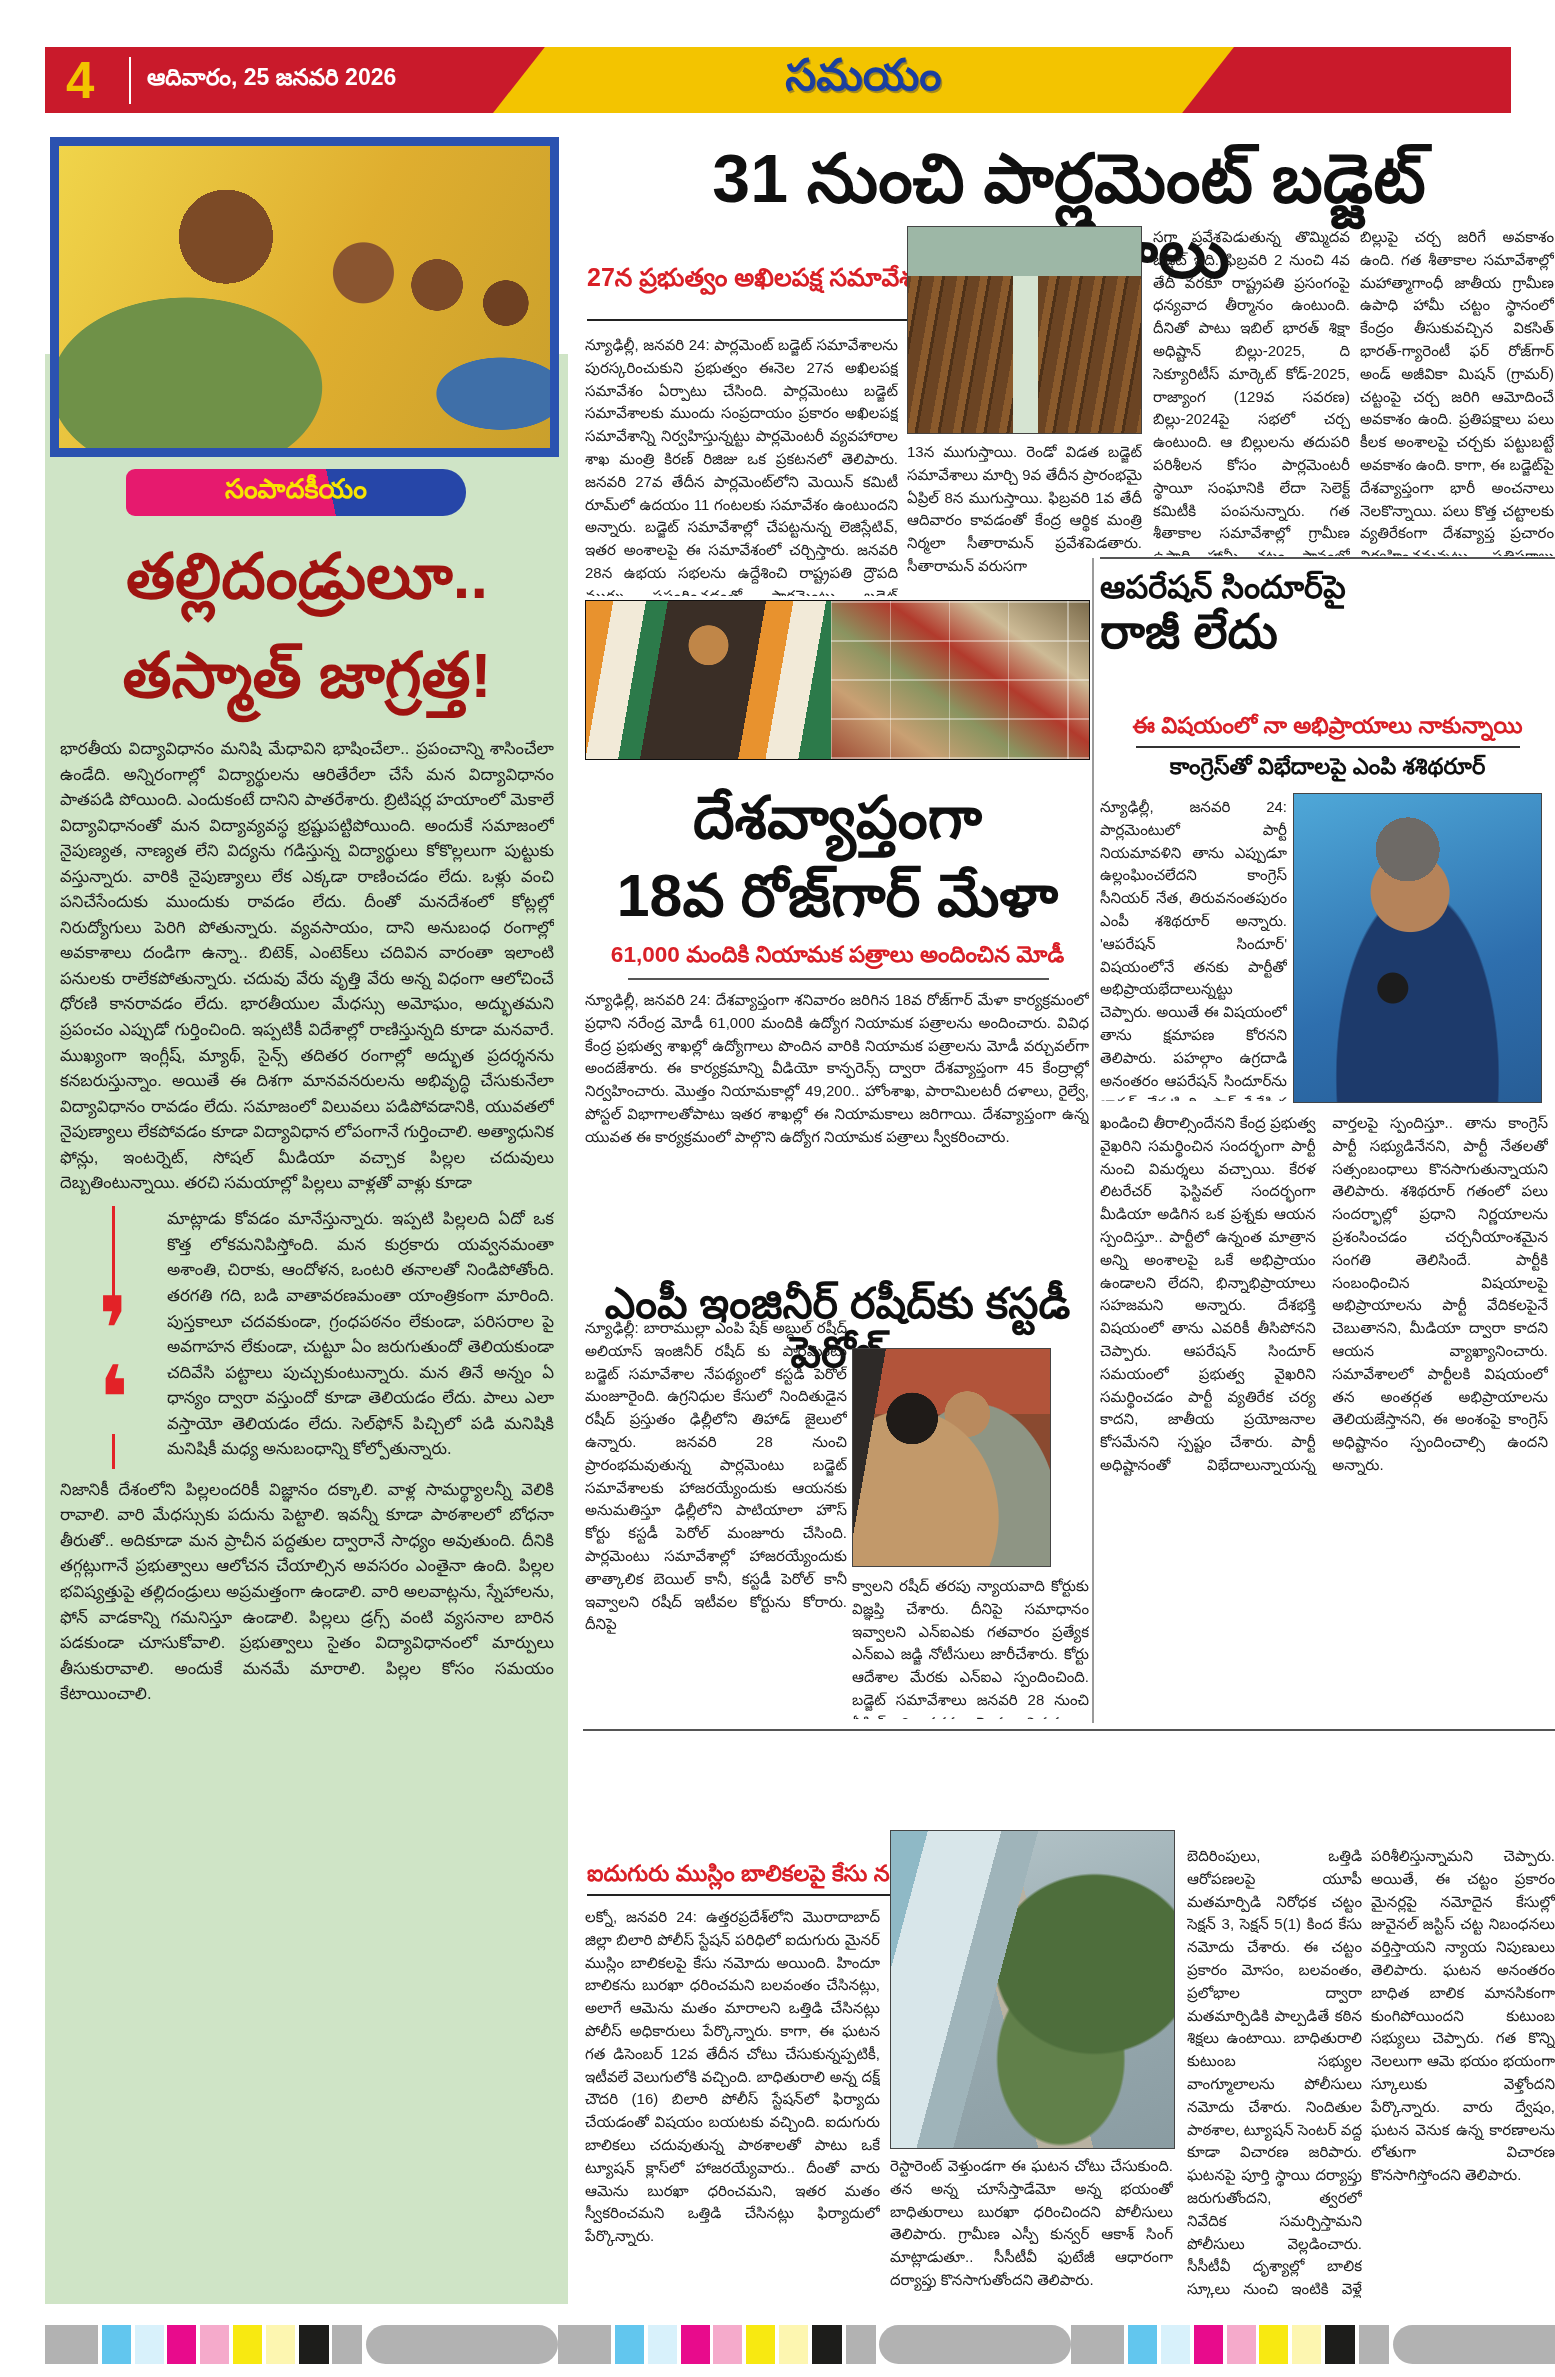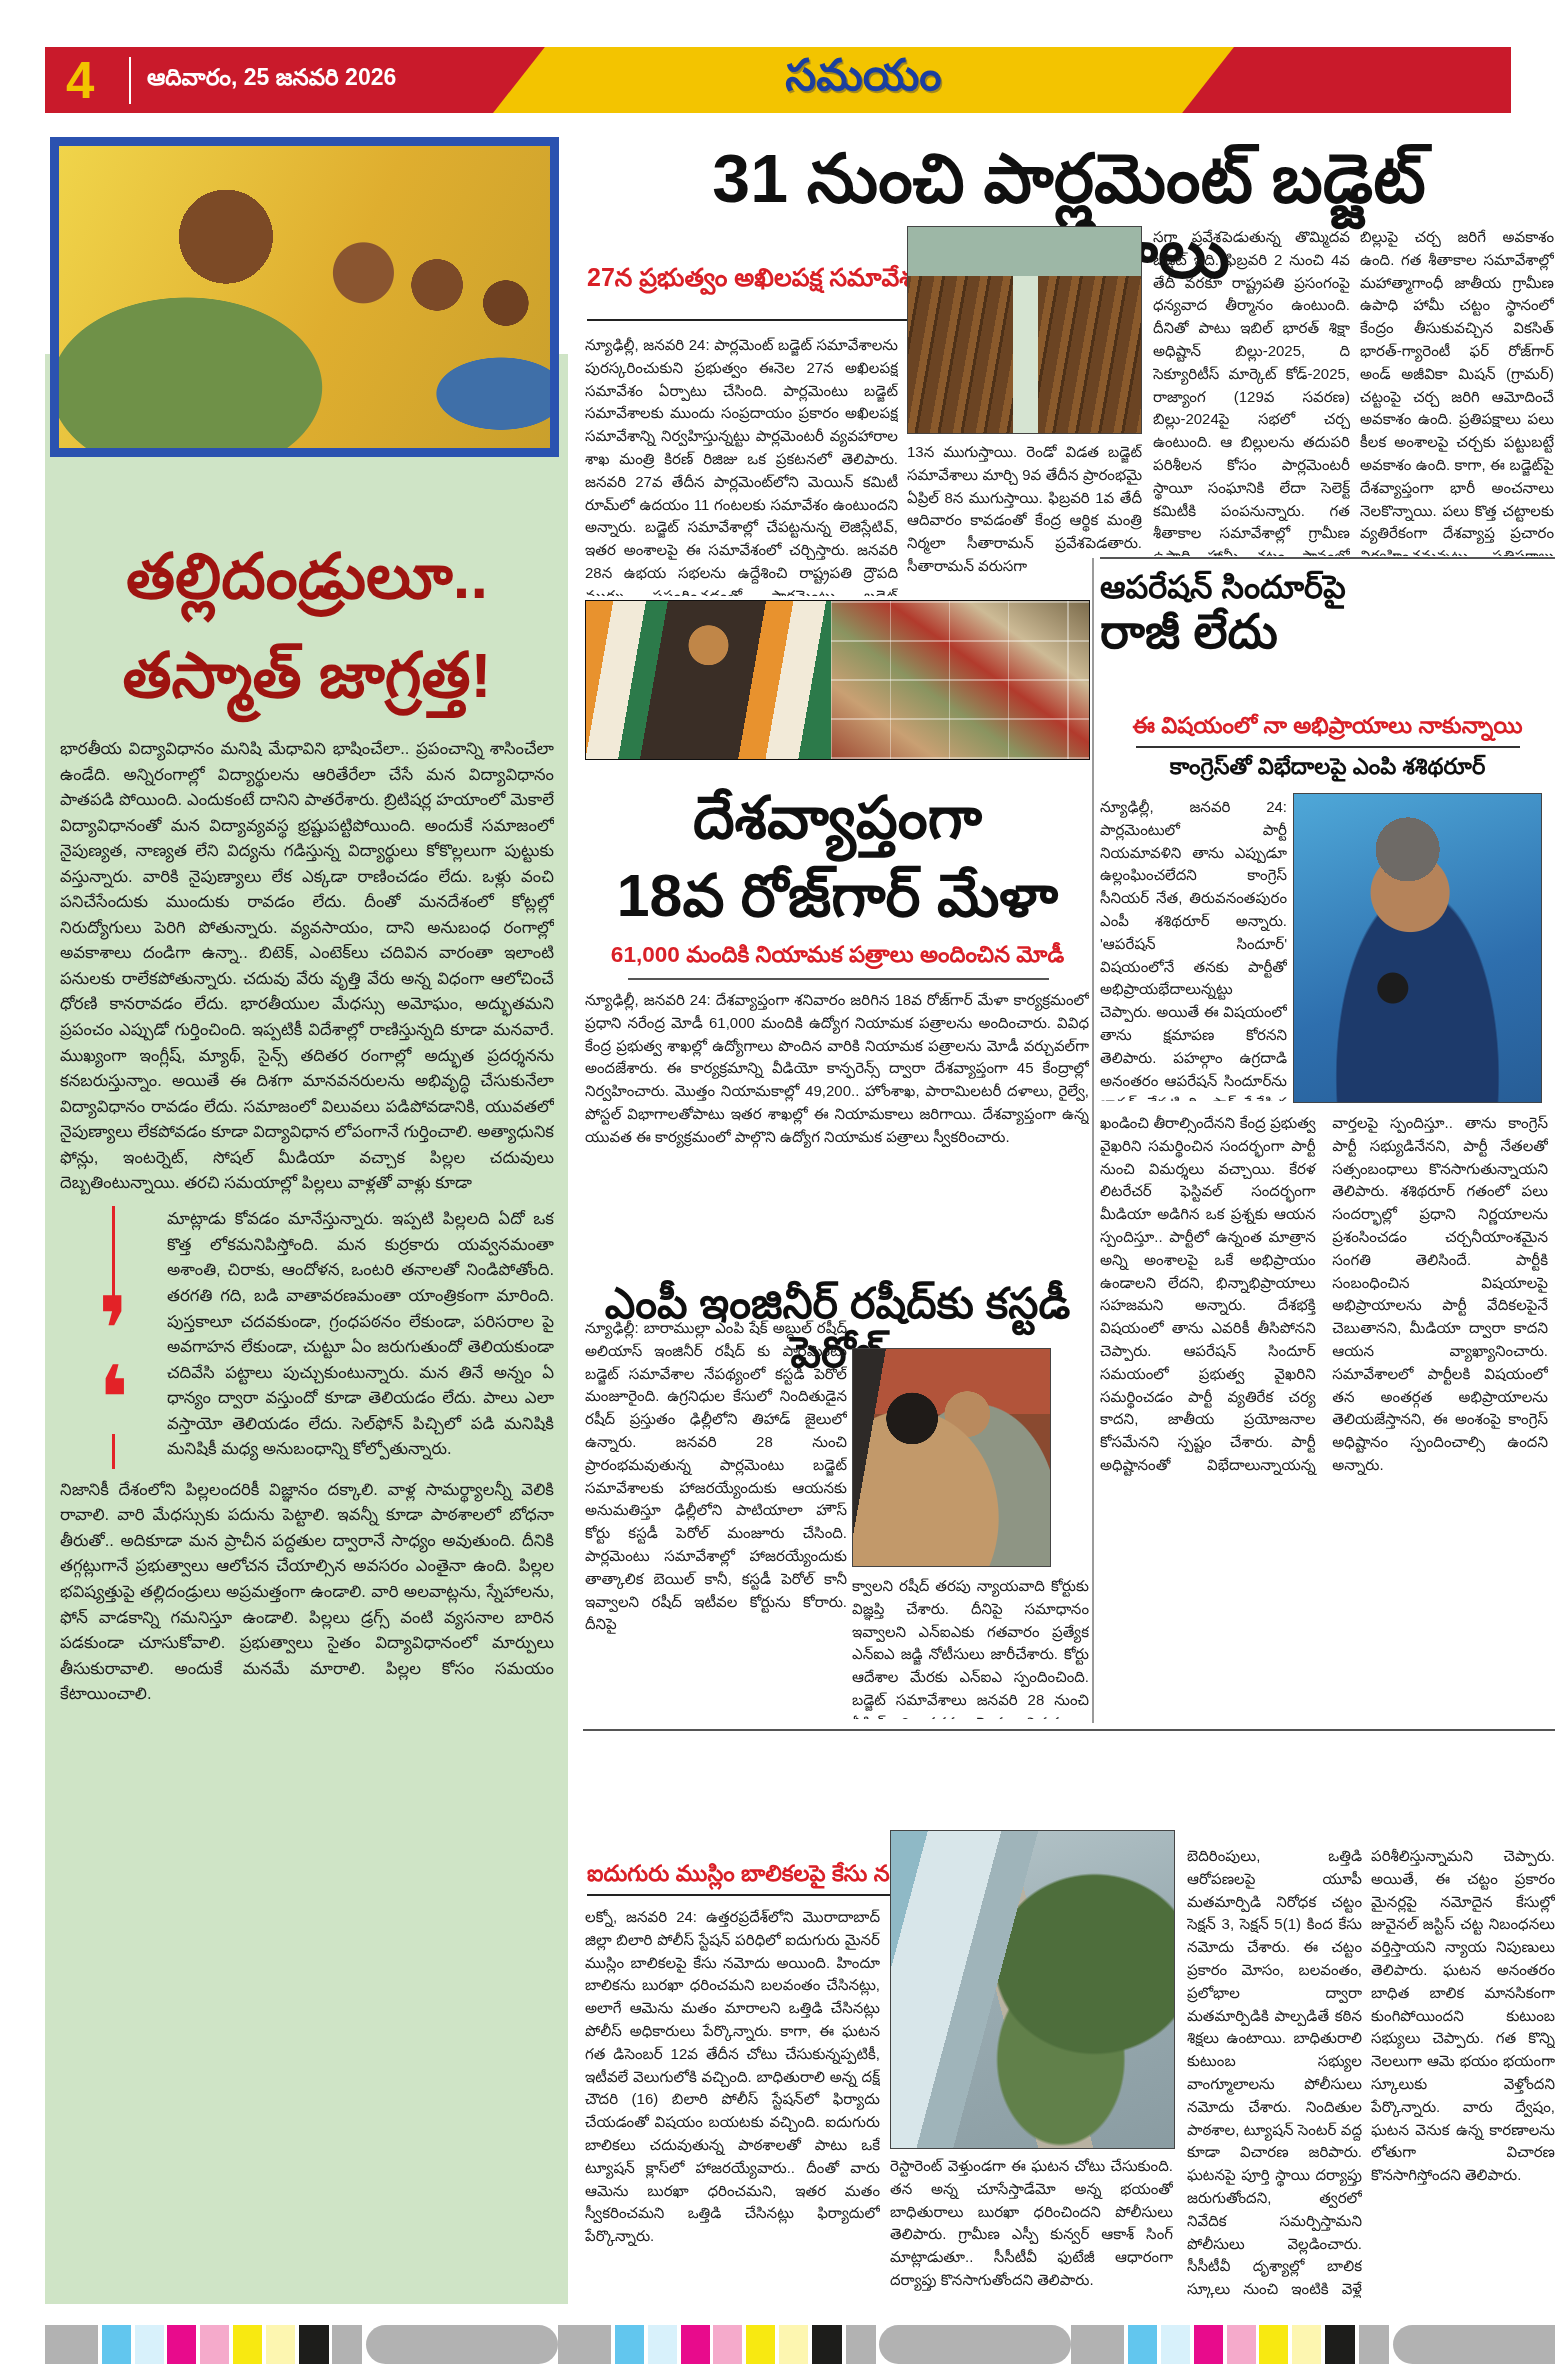--- a/index.html
+++ b/index.html
@@ -136,20 +136,23 @@
     <div class="abs" id="header-divider"></div>
     <div class="abs" id="edition-date">ఆదివారం, 25 జనవరి 2026</div>
     <div class="abs" id="masthead-band">
       <span id="masthead">సమయం</span>
     </div>
     <div class="abs" id="website">www.epaper.samayamdaily.net</div>
   </div>
 
   <div class="abs" id="editorial-green"></div>
   <div class="abs" id="classroom-photo"></div>
+  <div class="abs" id="editorial-badge">
+    <span>సంపాదకీయం</span>
+  </div>
   <div class="abs" id="editorial-headline">
     <div>తల్లిదండ్రులూ..</div>
     <div>తస్మాత్ జాగ్రత్త!</div>
   </div>
   <div class="abs" id="editorial-flow">
     <p>భారతీయ విద్యావిధానం మనిషి మేధావిని భాషించేలా.. ప్రపంచాన్ని శాసించేలా ఉండేది. అన్నిరంగాల్లో విద్యార్థులను ఆరితేరేలా చేసే మన విద్యావిధానం పాతపడి పోయింది. ఎందుకంటే దానిని పాతరేశారు. బ్రిటిషర్ల హయాంలో మెకాలే విద్యావిధానంతో మన విద్యావ్యవస్థ భ్రష్టుపట్టిపోయింది. అందుకే సమాజంలో నైపుణ్యత, నాణ్యత లేని విద్యను గడిస్తున్న విద్యార్థులు కోకొల్లలుగా పుట్టుకు వస్తున్నారు. వారికి నైపుణ్యాలు లేక ఎక్కడా రాణించడం లేదు. ఒళ్లు వంచి పనిచేసేందుకు ముందుకు రావడం లేదు. దీంతో మనదేశంలో కోట్లల్లో నిరుద్యోగులు పెరిగి పోతున్నారు. వ్యవసాయం, దాని అనుబంధ రంగాల్లో అవకాశాలు దండిగా ఉన్నా.. బిటెక్, ఎంటెక్‌లు చదివిన వారంతా ఇలాంటి పనులకు రాలేకపోతున్నారు. చదువు వేరు వృత్తి వేరు అన్న విధంగా ఆలోచించే ధోరణి కానరావడం లేదు. భారతీయుల మేధస్సు అమోఘం, అద్భుతమని ప్రపంచం ఎప్పుడో గుర్తించింది. ఇప్పటికీ విదేశాల్లో రాణిస్తున్నది కూడా మనవారే. ముఖ్యంగా ఇంగ్లీష్, మ్యాథ్, సైన్స్ తదితర రంగాల్లో అద్భుత ప్రదర్శనను కనబరుస్తున్నాం. అయితే ఈ దిశగా మానవనరులను అభివృద్ధి చేసుకునేలా విద్యావిధానం రావడం లేదు. సమాజంలో విలువలు పడిపోవడానికి, యువతలో నైపుణ్యాలు లేకపోవడం కూడా విద్యావిధాన లోపంగానే గుర్తించాలి. అత్యాధునిక ఫోన్లు, ఇంటర్నెట్, సోషల్ మీడియా వచ్చాక పిల్లల చదువులు దెబ్బతింటున్నాయి. తరచి సమయాల్లో పిల్లలు వాళ్లతో వాళ్లు కూడా</p>
     <div class="quote-row">
       <div class="quote-col">
         <div class="quote-line" style="height:90px"></div>
         <div class="quote-glyph">❜<br>❛</div>

